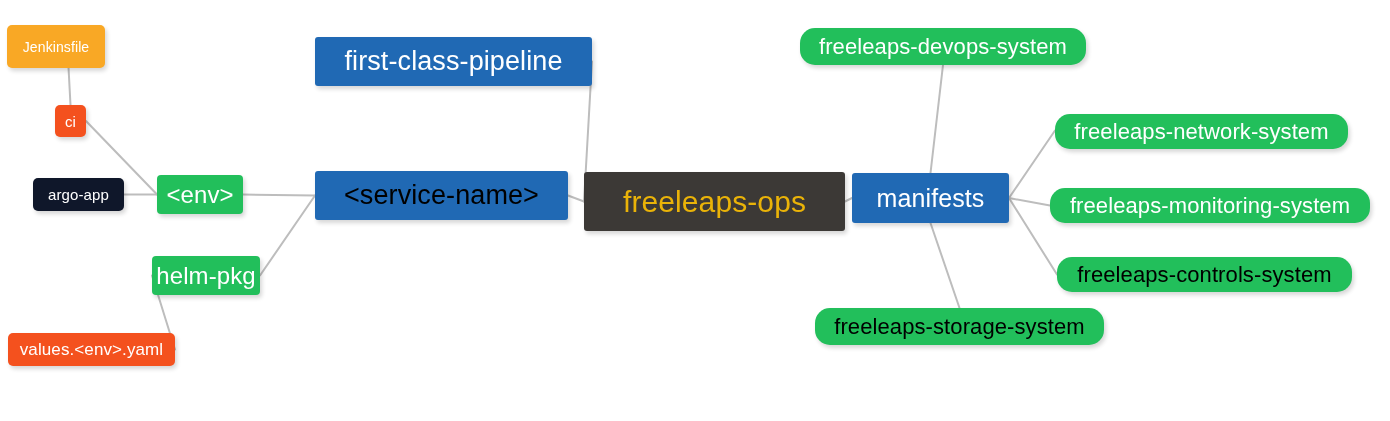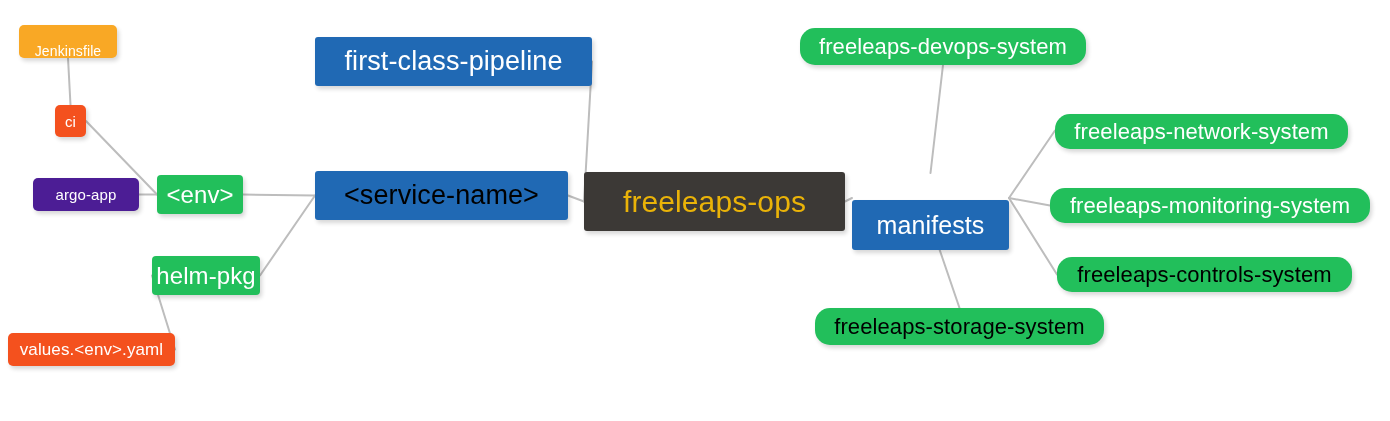--- a/index.html
+++ b/index.html
@@ -112,36 +112,36 @@
   <div id="nodes">
       <div class="node n-root" style="left: 584px; top: 172px; width: 261px; height: 59px; background: rgb(60, 57, 54); color: #eab308;">
         <span>freeleaps-ops</span>
       </div>
       <div class="node n-blue" style="left: 315px; top: 37px; width: 277px; height: 49px; background: rgb(32, 105, 180); color: rgb(255, 255, 255);">
         <span>first-class-pipeline</span>
       </div>
       <div class="node n-blue" style="left: 315px; top: 171px; width: 253px; height: 49px; background: rgb(32, 105, 180); color: #000000;">
         <span>&lt;service-name&gt;</span>
       </div>
-      <div class="node n-blue-sm" style="left: 852px; top: 173px; width: 157px; height: 50px; background: rgb(32, 105, 180); color: rgb(255, 255, 255); margin-top: 27px;">
+      <div class="node n-blue-sm" style="left: 852px; top: 173px; width: 157px; height: 50px; background: rgb(32, 105, 180); color: rgb(255, 255, 255);">
         <span>manifests</span>
       </div>
       <div class="node n-green-lg" style="left: 157px; top: 175px; width: 86px; height: 39px; background: rgb(34, 191, 91); color: rgb(255, 255, 255);">
         <span>&lt;env&gt;</span>
       </div>
       <div class="node n-green-lg" style="left: 152px; top: 256px; width: 108px; height: 39px; background: rgb(34, 191, 91); color: rgb(255, 255, 255);">
         <span>helm-pkg</span>
       </div>
-      <div class="node n-orange" style="left: 19px; top: 25px; width: 98px; height: 33px; background: rgb(249, 168, 37); color: rgb(255, 255, 255); align-items: flex-end;">
+      <div class="node n-orange" style="left: 7px; top: 25px; width: 98px; height: 43px; background: rgb(249, 168, 37); color: rgb(255, 255, 255);">
         <span>Jenkinsfile</span>
       </div>
       <div class="node n-red-sm" style="left: 55px; top: 105px; width: 31px; height: 32px; background: rgb(244, 81, 30); color: rgb(255, 255, 255);">
         <span>ci</span>
       </div>
-      <div class="node n-red" style="left: 33px; top: 178px; width: 106px; height: 33px; background: #4c1d95; color: rgb(255, 255, 255);">
+      <div class="node n-red" style="left: 33px; top: 178px; width: 91px; height: 33px; background: #0f172a; color: rgb(255, 255, 255);">
         <span>argo-app</span>
       </div>
       <div class="node n-red-lg" style="left: 8px; top: 333px; width: 167px; height: 33px; background: rgb(244, 81, 30); color: rgb(255, 255, 255);">
         <span>values.&lt;env&gt;.yaml</span>
       </div>
       <div class="node n-green" style="left: 800px; top: 28px; width: 286px; height: 37px; background: rgb(34, 191, 91); color: rgb(255, 255, 255);">
         <span>freeleaps-devops-system</span>
       </div>
       <div class="node n-green" style="left: 1055px; top: 114px; width: 293px; height: 35px; background: rgb(34, 191, 91); color: rgb(255, 255, 255);">
         <span>freeleaps-network-system</span>

